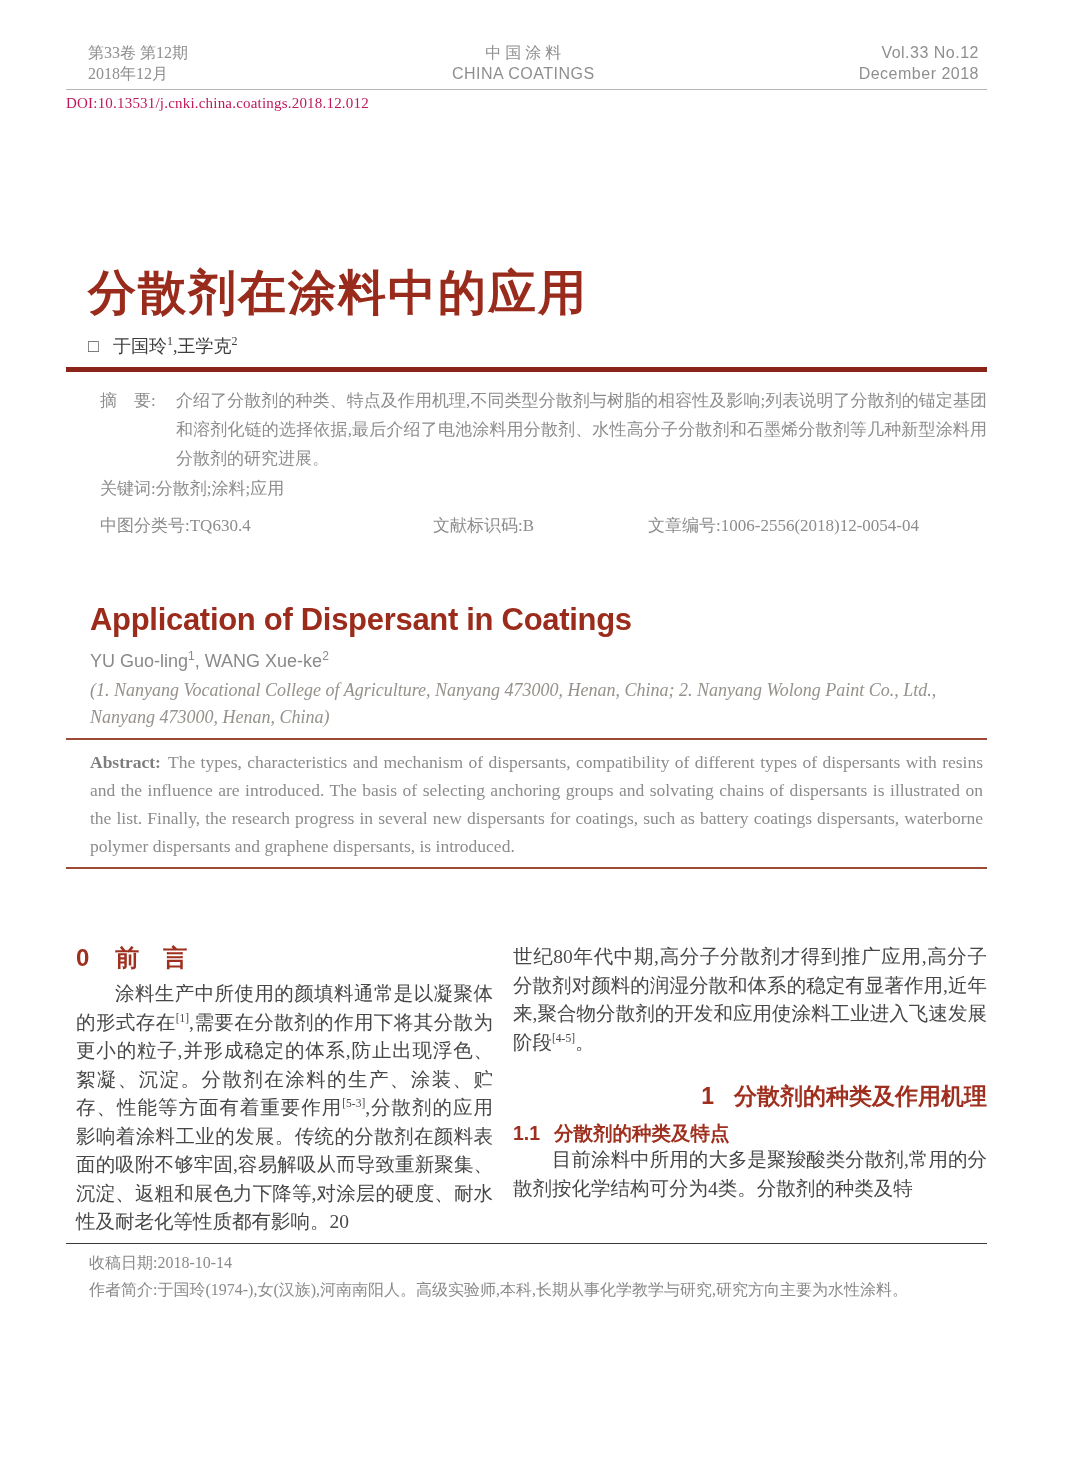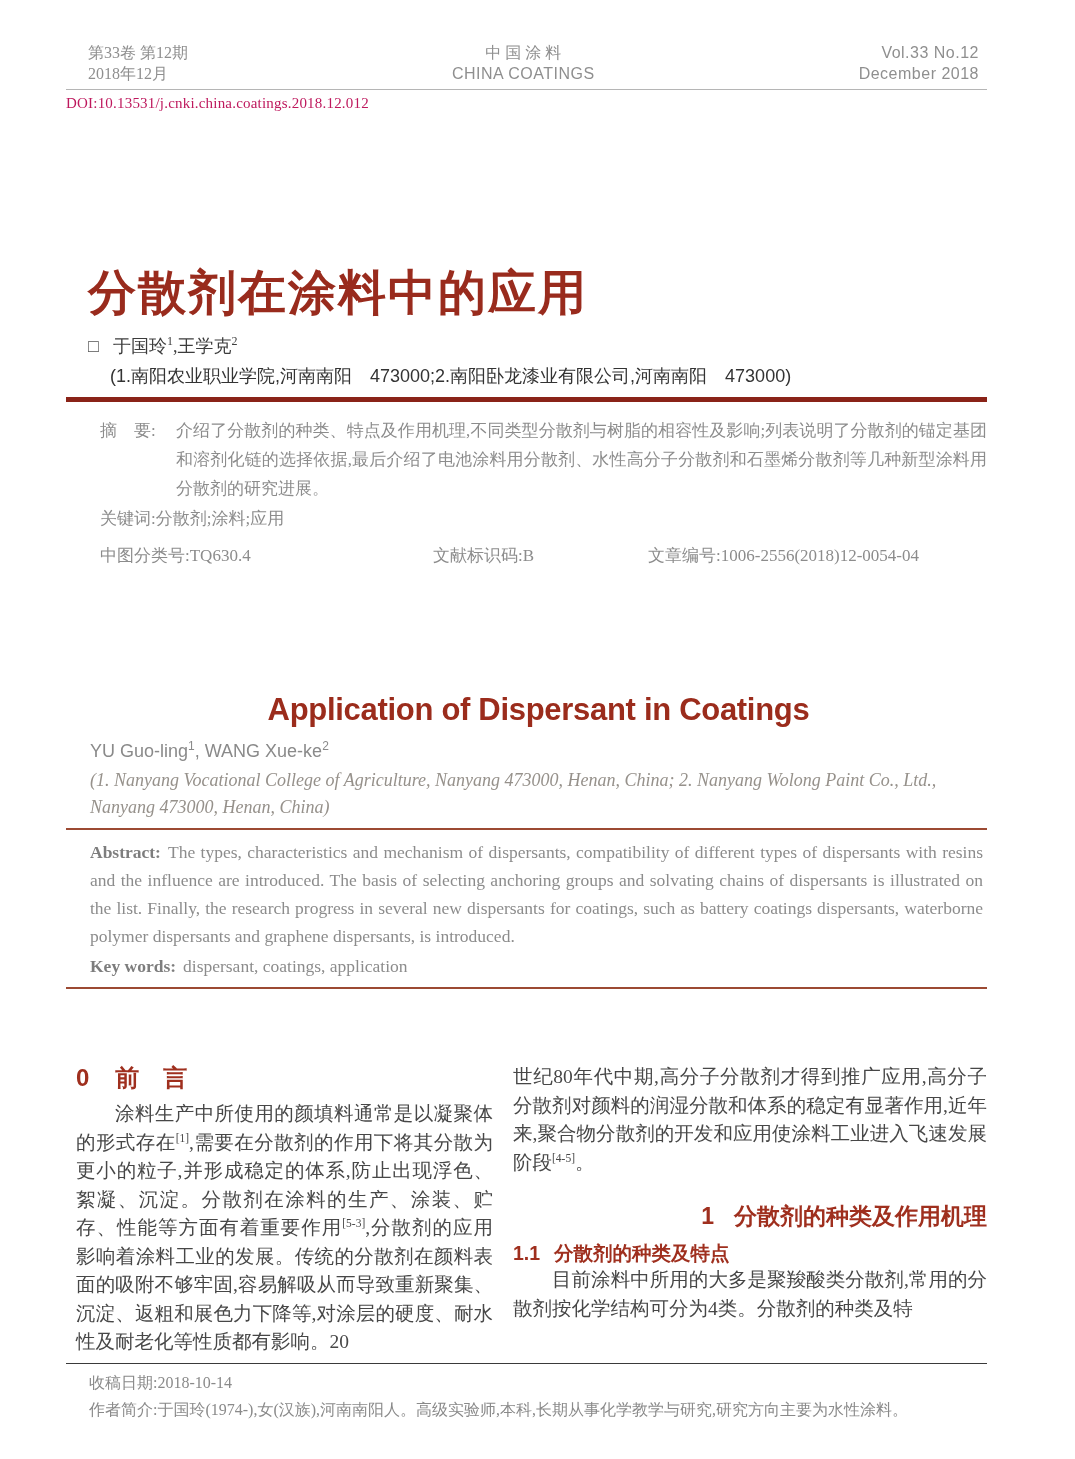--- a/index.html
+++ b/index.html
@@ -35,23 +35,23 @@
   .abs-cn .lab { flex: 0 0 76px; }
   .abs-cn .txt { flex: 1; text-align: justify; }
   .kw-cn { margin-top: 3px; margin-left: 34px; color: #8c8c8c; font-size: 17px; line-height: 26px; }
   .clc-row { position: relative; height: 26px; margin-top: 12px; color: #8c8c8c; font-size: 17px; }
   .clc-row span { position: absolute; top: 0; white-space: nowrap; }
   .clc-row .p1 { left: 34px; }
   .clc-row .p2 { left: 367px; }
   .clc-row .p3 { left: 582px; }
 
   
-  .title-en { margin-top: 120px; margin-left: 24px; color: #9b2c1c;
+  .title-en { margin-top: 60px; margin-left: 24px; color: #9b2c1c;
     font-family: "Liberation Sans", "DejaVu Sans", sans-serif;
-    font-weight: 700; font-size: 31px; line-height: 40px; letter-spacing: -0.3px; text-align: center; }
+    font-weight: 700; font-size: 31px; line-height: 40px; letter-spacing: -0.3px; }
   .authors-en { margin-top: 9px; margin-left: 24px; color: #8a8a8a; font-size: 18px;
     font-family: "Liberation Sans", "DejaVu Sans", sans-serif; }
   .authors-en sup { font-size: 12px; }
   .affil-en { margin-top: 5px; margin-left: 24px; margin-right: 6px; color: #96918b;
     font-style: italic; font-size: 18px; line-height: 27px; }
   .thin-red-rule { border: none; border-top: 2px solid #9c4a33; margin-top: 7px; }
   .abs-en { margin-top: 8px; margin-left: 24px; margin-right: 4px; color: #8c8c8c;
     font-size: 17.5px; line-height: 28px; text-align: justify; }
   .abs-en .b { font-weight: 700; color: #7d7d7d; margin-right: 7px; }
   .kw-en { margin-top: 2px; margin-left: 24px; color: #8c8c8c; font-size: 17.5px; line-height: 28px; }
@@ -100,21 +100,20 @@
   </div>
   <hr class="header-rule">
   <div class="doi">DOI:10.13531/j.cnki.china.coatings.2018.12.012</div>
 
   <h1 class="title-cn">分散剂在涂料中的应用</h1>
 
   <div class="authors-cn">
     <span class="author-marker">□</span><span>于国玲</span><sup>1</sup><span>,</span><span>王学克</span><sup>2</sup>
   </div>
 
-  <div class="affil-cn">(1.南阳农业职业学院,河南南阳　473000;2.南阳卧龙漆业有限公司,河南南阳　473000)</div>
 
   <div class="red-bar"></div>
 
   <div class="abs-cn">
     <div class="lab">摘　要:</div>
     <div class="txt">介绍了分散剂的种类、特点及作用机理,不同类型分散剂与树脂的相容性及影响;列表说明了分散剂的锚定基团和溶剂化链的选择依据,最后介绍了电池涂料用分散剂、水性高分子分散剂和石墨烯分散剂等几种新型涂料用分散剂的研究进展。</div>
   </div>
   <div class="kw-cn">
     <span>关键词:</span><span>分散剂;涂料;应用</span>
   </div>
@@ -129,23 +128,20 @@
   <div class="authors-en">
     <span>YU Guo-ling</span><sup>1</sup><span>, </span><span>WANG Xue-ke</span><sup>2</sup>
   </div>
 
   <div class="affil-en">(1. Nanyang Vocational College of Agriculture, Nanyang 473000, Henan, China; 2. Nanyang Wolong Paint Co., Ltd., Nanyang 473000, Henan, China)</div>
 
   <hr class="thin-red-rule">
 
   <p class="abs-en">
     <span class="b">Abstract:</span><span>The types, characteristics and mechanism of dispersants, compatibility of different types of dispersants with resins and the influence are introduced. The basis of selecting anchoring groups and solvating chains of dispersants is illustrated on the list. Finally, the research progress in several new dispersants for coatings, such as battery coatings dispersants, waterborne polymer dispersants and graphene dispersants, is introduced.</span>
-  </p>
-  <p class="kw-en">
-    <span class="b">Key words:</span><span>dispersant, coatings, application</span>
   </p>
 
   <hr class="thin-red-rule rule-after-en">
 
   <div class="columns">
     <div class="col-left">
       <div class="sec-heading h0">
         <span class="num">0</span><span>前　言</span>
       </div>
       <p class="bodytext indent">

